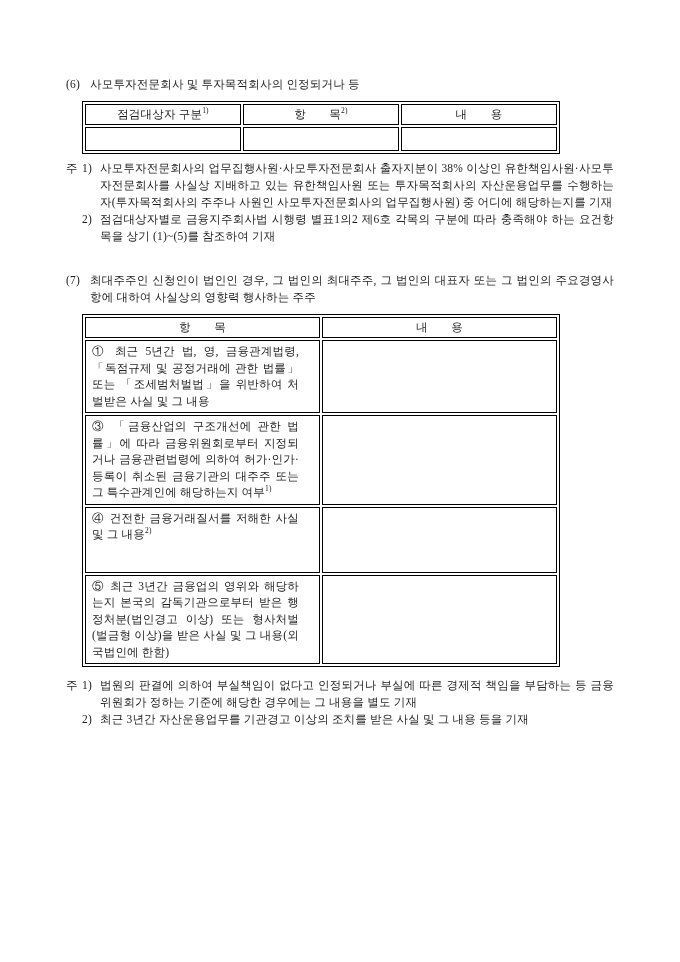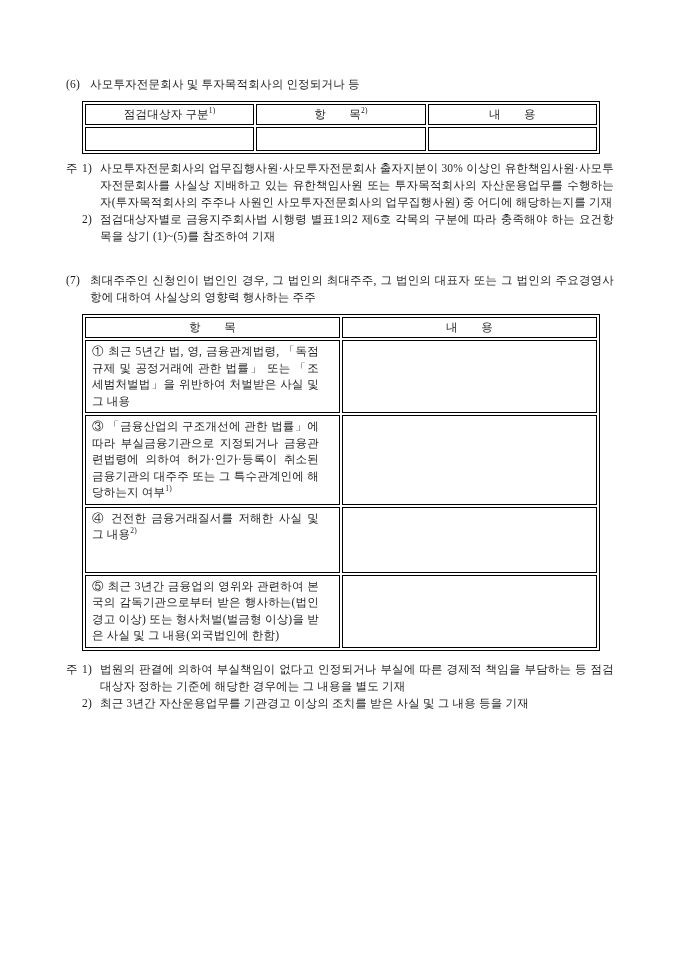--- a/index.html
+++ b/index.html
@@ -28,21 +28,21 @@
   .sec-heading .h-marker { flex: 0 0 24px; }
   .sec-heading .h-text  { flex: 1; text-align: justify; }
 
   
   .doc-table {
     border-collapse: separate;
     border-spacing: 2px;
     border: 1.6px solid #000;
     background: #fff;
     margin-left: 16px;
-    width: 518px;
+    width: 478px;
     table-layout: fixed;
   }
   .doc-table th, .doc-table td {
     border: 1px solid #000;
     padding: 1px 5px;
     vertical-align: top;
     font-weight: normal;
   }
   .doc-table th {
     text-align: center;
@@ -106,21 +106,21 @@
           <td></td>
           <td></td>
         </tr>
       </tbody>
     </table>
 
     <div class="notes notes-6">
       <div class="note-row">
         <span class="note-label">주</span>
         <span class="note-marker">1)</span>
-        <div class="note-text">사모투자전문회사의 업무집행사원·사모투자전문회사 출자지분이 30% 이상인 유한책임사원·사모투자전문회사를 사실상 지배하고 있는 유한책임사원 또는 투자목적회사의 자산운용업무를 수행하는 자(투자목적회사의 주주나 사원인 사모투자전문회사의 업무집행사원) 중 어디에 해당하는지를 기재</div>
+        <div class="note-text">사모투자전문회사의 업무집행사원·사모투자전문회사 출자지분이 38% 이상인 유한책임사원·사모투자전문회사를 사실상 지배하고 있는 유한책임사원 또는 투자목적회사의 자산운용업무를 수행하는 자(투자목적회사의 주주나 사원인 사모투자전문회사의 업무집행사원) 중 어디에 해당하는지를 기재</div>
       </div>
       <div class="note-row">
         <span class="note-label"></span>
         <span class="note-marker">2)</span>
         <div class="note-text">점검대상자별로 금융지주회사법 시행령 별표1의2 제6호 각목의 구분에 따라 충족해야 하는 요건항목을 상기 (1)~(5)를 참조하여 기재</div>
       </div>
     </div>
   </section>
 
   <section>
@@ -135,39 +135,39 @@
           <th><span>항　　목</span></th>
           <th><span>내　　용</span></th>
         </tr>
       </thead>
       <tbody>
         <tr>
           <td class="item-cell"><span>① 최근 5년간 법, 영, 금융관계법령, 「독점규제 및 공정거래에 관한 법률」 또는 「조세범처벌법」을 위반하여 처벌받은 사실 및 그 내용</span><sup class="fn"></sup></td>
           <td></td>
         </tr>
         <tr>
-          <td class="item-cell"><span>③ 「금융산업의 구조개선에 관한 법률」에 따라 부실금융기관으로 지정되거나 금융관련법령에 의하여 허가·인가·등록이 취소된 금융기관의 대주주 또는 그 특수관계인에 해당하는지 여부</span><sup class="fn">1)</sup></td>
+          <td class="item-cell"><span>③ 「금융산업의 구조개선에 관한 법률」에 따라 금융위원회로부터 지정되거나 금융관련법령에 의하여 허가·인가·등록이 취소된 금융기관의 대주주 또는 그 특수관계인에 해당하는지 여부</span><sup class="fn">1)</sup></td>
           <td></td>
         </tr>
         <tr>
           <td class="item-cell"><span>④ 건전한 금융거래질서를 저해한 사실 및 그 내용</span><sup class="fn">2)</sup></td>
           <td></td>
         </tr>
         <tr>
-          <td class="item-cell"><span>⑤ 최근 3년간 금융업의 영위와 관련하여 본국의 감독기관으로부터 받은 행사하는(법인경고 이상) 또는 형사처벌(벌금형 이상)을 받은 사실 및 그 내용(외국법인에 한함)</span><sup class="fn"></sup></td>
+          <td class="item-cell"><span>⑤ 최근 3년간 금융업의 영위와 해당하는지 본국의 감독기관으로부터 받은 행정처분(법인경고 이상) 또는 형사처벌(벌금형 이상)을 받은 사실 및 그 내용(외국법인에 한함)</span><sup class="fn"></sup></td>
           <td></td>
         </tr>
       </tbody>
     </table>
 
     <div class="notes">
       <div class="note-row">
         <span class="note-label">주</span>
         <span class="note-marker">1)</span>
-        <div class="note-text">법원의 판결에 의하여 부실책임이 없다고 인정되거나 부실에 따른 경제적 책임을 부담하는 등 점검대상자 정하는 기준에 해당한 경우에는 그 내용을 별도 기재</div>
+        <div class="note-text">법원의 판결에 의하여 부실책임이 없다고 인정되거나 부실에 따른 경제적 책임을 부담하는 등 금융위원회가 정하는 기준에 해당한 경우에는 그 내용을 별도 기재</div>
       </div>
       <div class="note-row">
         <span class="note-label"></span>
         <span class="note-marker">2)</span>
         <div class="note-text">최근 3년간 자산운용업무를 기관경고 이상의 조치를 받은 사실 및 그 내용 등을 기재</div>
       </div>
     </div>
   </section>
 
 </div>

